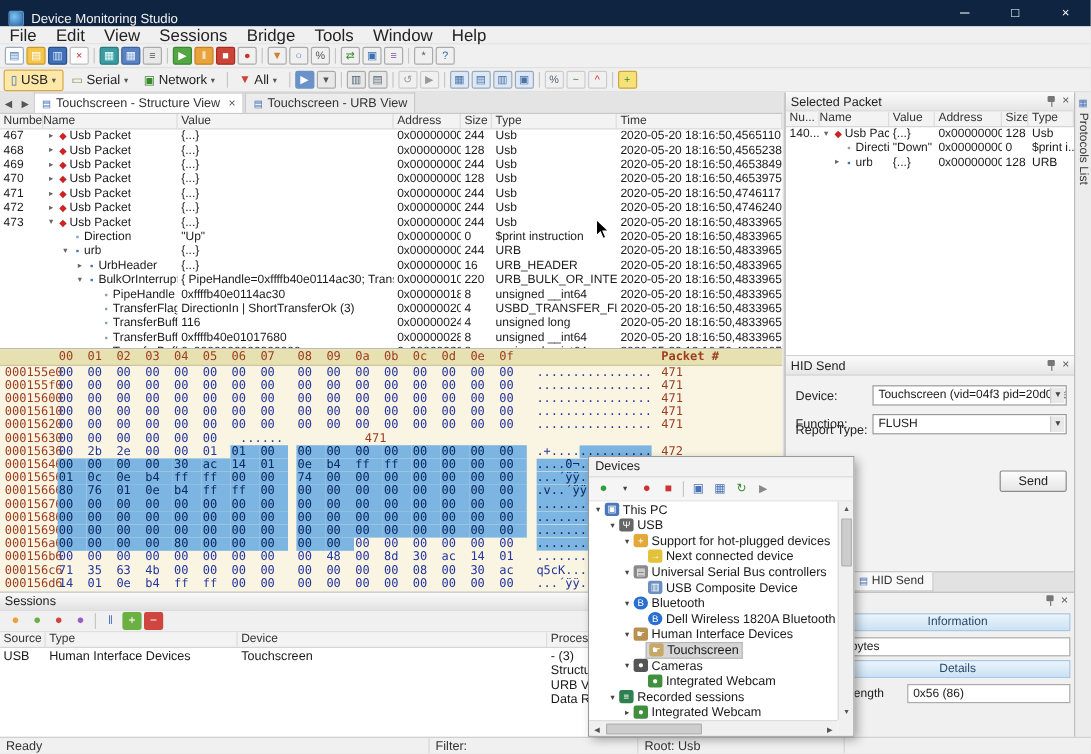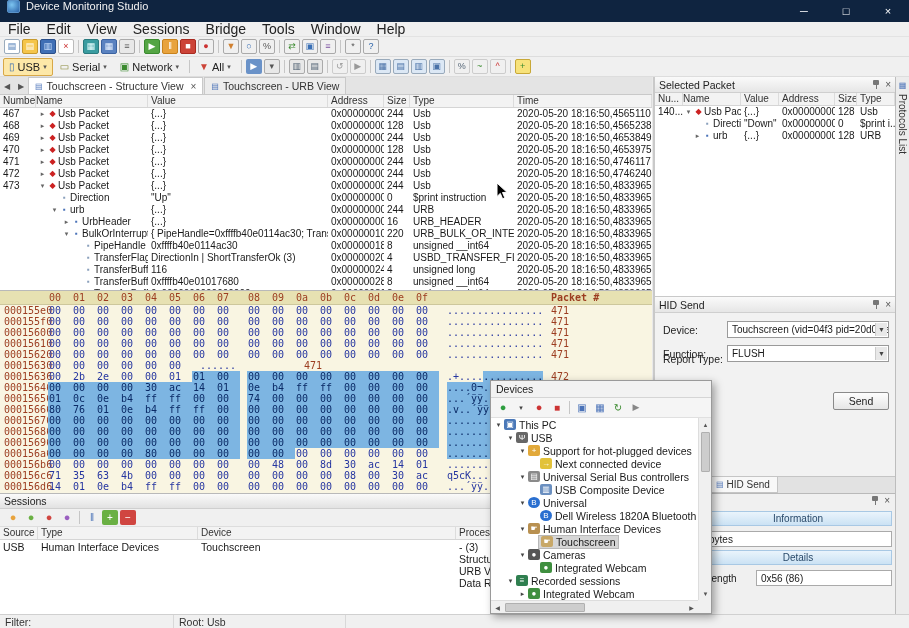--- a/index.html
+++ b/index.html
@@ -1,19 +1,19 @@
 <!DOCTYPE html>
 <html><head>
 <meta charset="utf-8">
 <style>
 *{margin:0;padding:0;box-sizing:border-box}
 html,body{width:909px;height:628px}
 body{position:relative;overflow:hidden;font-family:"Liberation Sans",sans-serif;font-size:11px;color:#1a1a1a;background:#e9e9e9}
 
-#titlebar{position:absolute;left:0;top:0;width:909px;height:22px;background:#0f2440;color:#fff;display:flex;align-items:flex-start}
+#titlebar{position:absolute;left:0;top:0;width:909px;height:22px;background:#0f2440;color:#fff;display:flex;align-items:flex-end}
 .app-icon{width:13px;height:13px;margin:0 6px 0 7px;border-radius:2px;background:radial-gradient(circle at 35% 35%,#7cc4f0,#2a62a8);border:1px solid #5a92c8}
 #titlebar .title{font-size:11px;color:#f2f2f2}
 .win-buttons{margin-left:auto;display:flex;height:22px}
 .win-btn{width:42px;display:flex;align-items:center;justify-content:center;font-size:11px;color:#fff}
 
 #menubar{position:absolute;left:0;top:22px;width:909px;height:15px;background:#f0f0f0;display:flex;align-items:center;border-bottom:1px solid #e3e3e3}
 .menu-item{padding:0 8px;font-size:14px;color:#222}
 .toolbar{position:absolute;left:0;width:909px;height:20px;background:#f0f0f0;display:flex;align-items:center;padding-left:3px;border-bottom:1px solid #ddd}
 #toolbar1{top:37px}
 #toolbar2{top:57px}
@@ -1076,21 +1076,21 @@
         <span class="exp"></span>
         <span class="titem">
           <span class="dico" data-icon="usb-device">▥</span>
           <span class="tlabel">USB Composite Device</span>
         </span>
       </div>
       <div class="trow" style="padding-left: 26px;">
         <span class="exp">▾</span>
         <span class="titem">
           <span class="dico" data-icon="bluetooth">B</span>
-          <span class="tlabel">Universal</span>
+          <span class="tlabel">Bluetooth</span>
         </span>
       </div>
       <div class="trow" style="padding-left: 38px;">
         <span class="exp"></span>
         <span class="titem">
           <span class="dico" data-icon="bluetooth-device">B</span>
           <span class="tlabel">Dell Wireless 1820A Bluetooth 4.1 LE</span>
         </span>
       </div>
       <div class="trow" style="padding-left: 26px;">
@@ -1143,20 +1143,21 @@
   </div>
   <div class="hscroll">
     <span class="sb-btn" style="left:0">◀</span>
     <span class="sb-thumb" style="left:14px;top:2px;width:80px;height:9px"></span>
     <span class="sb-btn" style="right:0">▶</span>
   </div>
   <div class="sb-corner"></div>
 </div>
 
 <div id="statusbar">
+  <span class="st st1">Ready</span>
   <span class="st st2">Filter:</span>
   <span class="st st3">Root: Usb</span>
   <span class="st st4"></span>
 </div>
 
 <div id="cursor">
   <svg width="12" height="18" viewBox="0 0 12 18">
       <path d="M1 1 L1 14.5 L4.3 11.4 L6.6 16.8 L8.8 15.8 L6.5 10.5 L11 10.3 Z" fill="#000" stroke="#fff" stroke-width="1"></path>
     </svg>
 </div>

